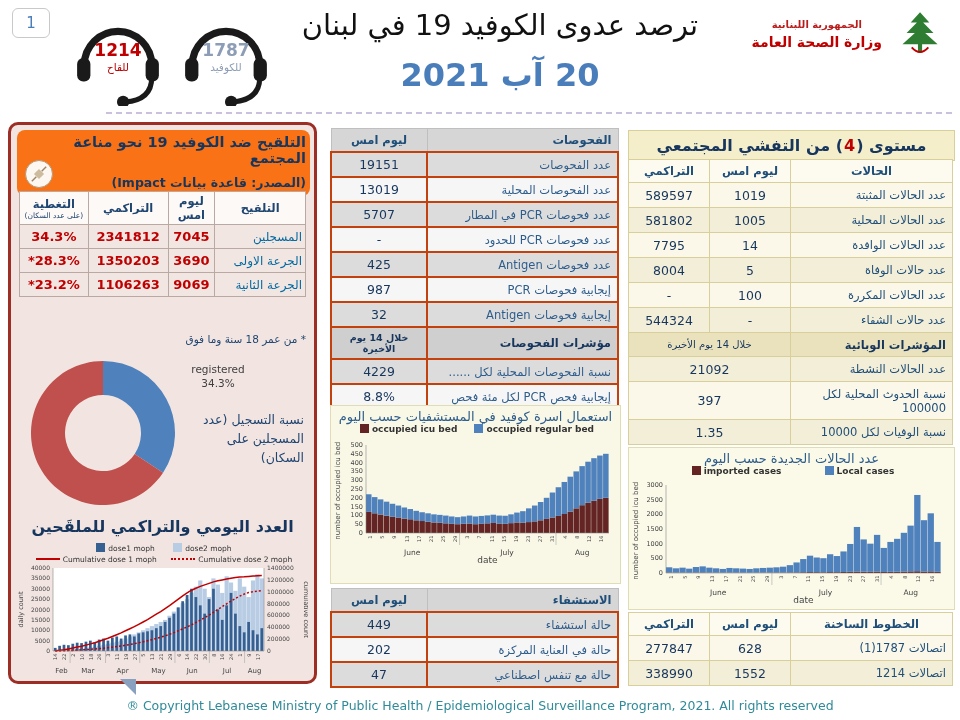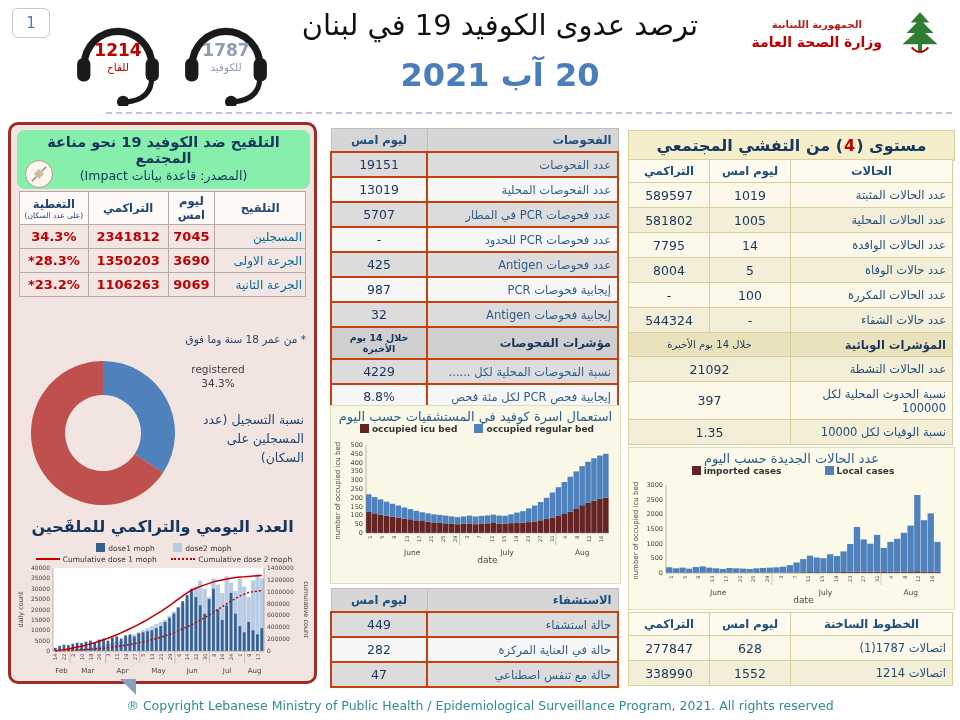--- a/index.html
+++ b/index.html
@@ -17,24 +17,24 @@
   .main-date{left:280px;top:56px;width:440px;text-align:center;font-size:32px;font-weight:bold;color:#4a7ebb;direction:rtl;}
   .moh{right:10px;top:8px;display:flex;align-items:center;direction:rtl;gap:6px;}
   .moh-text{text-align:center;direction:rtl;line-height:1.45;}
   .moh-l1{color:#b91c1c;font-weight:bold;font-size:10px;}
   .moh-l2{color:#c00000;font-weight:bold;font-size:14px;}
   .dashes{left:106px;top:112px;width:846px;border-top:2px dashed #c9c1dd;height:0;}
 
   
   .vax-panel{left:8px;top:122px;width:303px;height:556px;background:#f2e5e1;border:3px solid #9d2e25;border-radius:10px;}
   .vax-tail{left:120px;top:679px;width:0;height:0;border-top:16px solid #8aa0bf;border-left:16px solid transparent;}
-  .vax-head{position:absolute;left:6px;top:5px;width:285px;background:#86efac;border-radius:8px;padding:4px 4px 6px 4px;
-            text-align:center;direction:rtl;}
+  .vax-head{position:absolute;left:6px;top:5px;width:285px;background:#f97316;border-radius:8px;padding:4px 4px 6px 4px;
+            text-align:right;direction:rtl;}
   .vax-head-t1{color:#17365d;font-weight:bold;font-size:14.5px;}
-  .vax-head-t2{color:#17365d;font-weight:normal;font-size:12.5px;margin-top:2px;}
+  .vax-head-t2{color:#17365d;font-weight:bold;font-size:12.5px;margin-top:9px;}
   .syr{position:absolute;left:8px;top:30px;width:26px;height:26px;border:1.5px solid #b49a7a;border-radius:50%;
        background:#fdf7f2;display:flex;align-items:center;justify-content:center;}
   table{border-collapse:collapse;direction:rtl;table-layout:fixed;}
   .vax-table{position:absolute;left:8px;top:66px;width:287px;background:#fff;}
   .vax-table th{color:#1f4571;font-size:11.5px;font-weight:bold;border:1px solid #b9a9a2;padding:2px 1px;background:#fdf9f7;}
   .vax-table th .sub{font-size:7.5px;font-weight:normal;}
   .vax-table td{border:1px solid #b9a9a2;padding:4px 3px;font-size:12px;color:#0369a1;text-align:right;background:#f1e6e2;}
   .vax-table td.val{color:#c00000;font-weight:bold;text-align:center;font-size:13px;background:#f1e6e2;direction:ltr;}
   .vax-table th:nth-child(1){width:32%}.vax-table th:nth-child(2){width:16%}
   .vax-table th:nth-child(3){width:28%}.vax-table th:nth-child(4){width:24%}
@@ -572,21 +572,21 @@
           <th>ليوم امس</th>
         </tr>
       </thead>
       <tbody>
         <tr>
           <td>حالة استشفاء</td>
           <td class="val">449</td>
         </tr>
         <tr>
           <td>حالة في العناية المركزة</td>
-          <td class="val">282</td>
+          <td class="val">202</td>
         </tr>
         <tr>
           <td>حالة مع تنفس اصطناعي</td>
           <td class="val">47</td>
         </tr>
       </tbody>
   </table>
 
   <div class="abs level-bar">
     <span>مستوى (</span>

